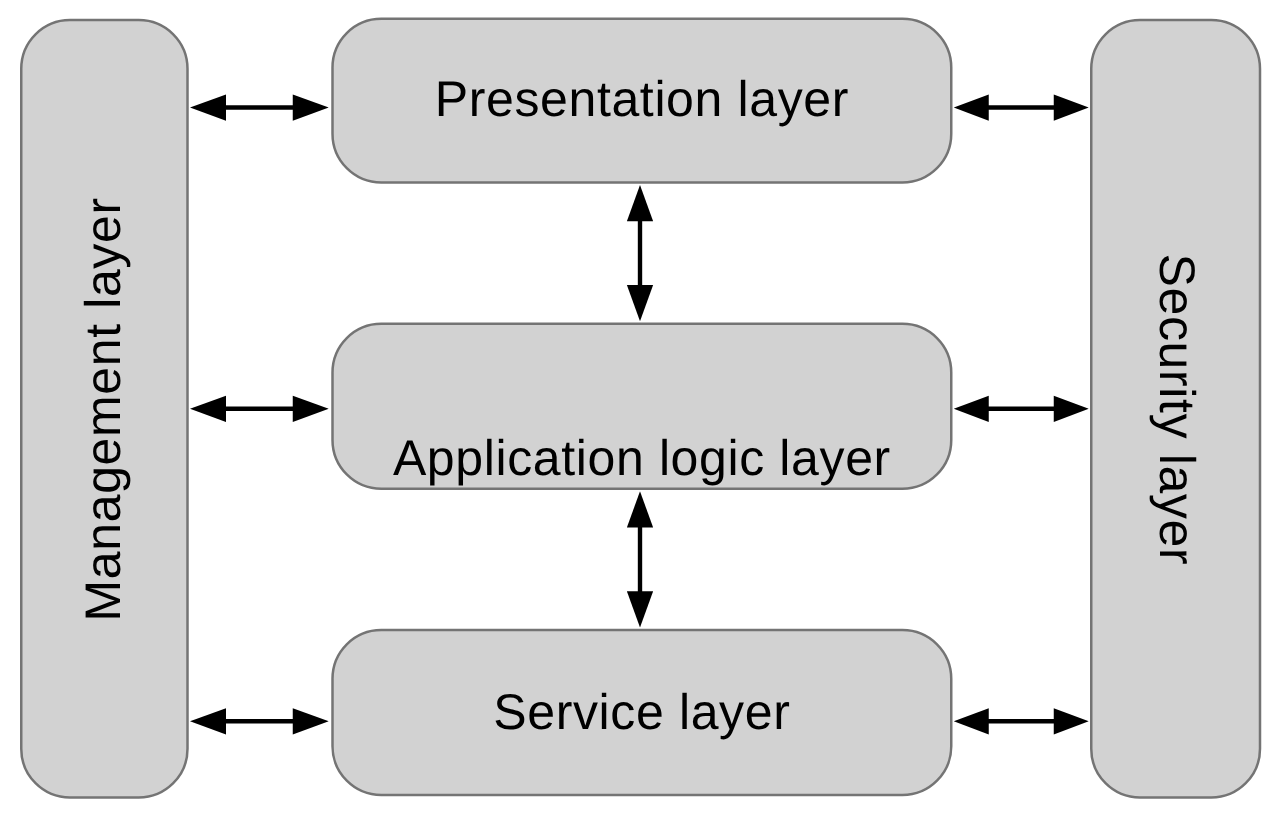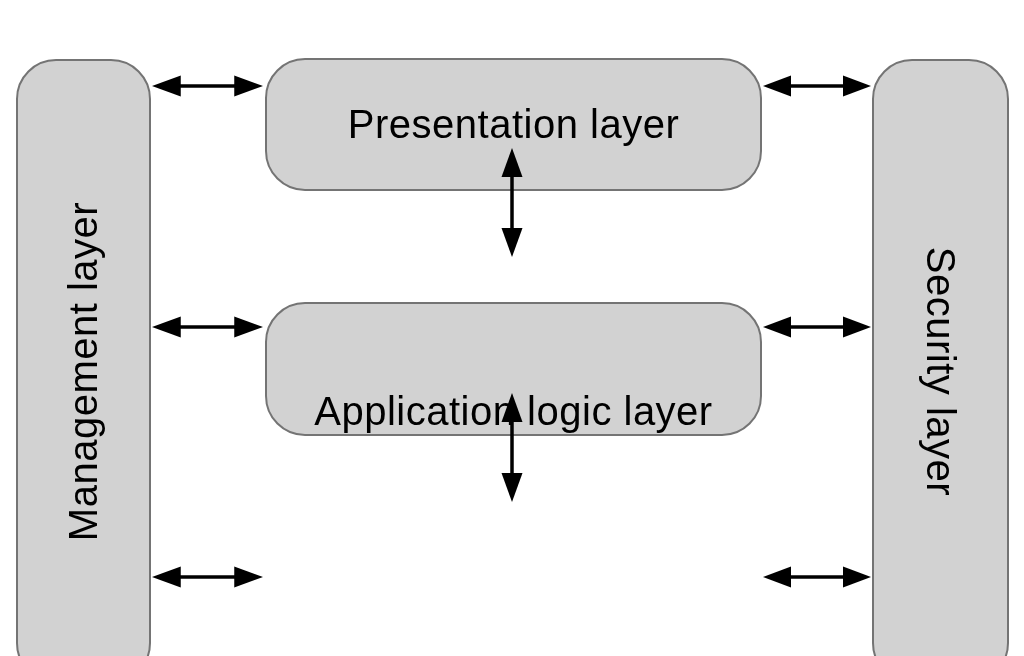--- a/index.html
+++ b/index.html
@@ -22,21 +22,20 @@
     overflow: hidden;
   }
   .box {
     position: absolute;
     background: var(--box-fill);
     border: 2.5px solid var(--box-border);
     border-radius: 40px;
     display: flex;
     align-items: center;
     justify-content: center;
-    margin-top: 44px;
   }
   .box-label {
     font-size: 40px;
     color: var(--text-color);
     white-space: nowrap;
     letter-spacing: 0.5px;
   }
   .box-label.rot-ccw { transform: rotate(-90deg); }
   .box-label.rot-cw  { transform: rotate(90deg); }
 
@@ -78,20 +77,23 @@
   </div>
 
   <div class="box box-presentation">
     <span class="box-label">Presentation layer</span>
   </div>
 
   <div class="box box-application">
     <span class="box-label">Application logic layer</span>
   </div>
 
+  <div class="box box-service">
+    <span class="box-label">Service layer</span>
+  </div>
 
   <div class="arrow arr-l1">
     <svg viewBox="0 0 108 24" preserveAspectRatio="none" aria-hidden="true">
       <line x1="22" y1="12" x2="86" y2="12" stroke="currentColor" stroke-width="3.5"></line>
       <polygon points="0,12 28,1.5 28,22.5" fill="currentColor"></polygon>
       <polygon points="108,12 80,1.5 80,22.5" fill="currentColor"></polygon>
     </svg>
   </div>
   <div class="arrow arr-l2">
     <svg viewBox="0 0 108 24" preserveAspectRatio="none" aria-hidden="true">

